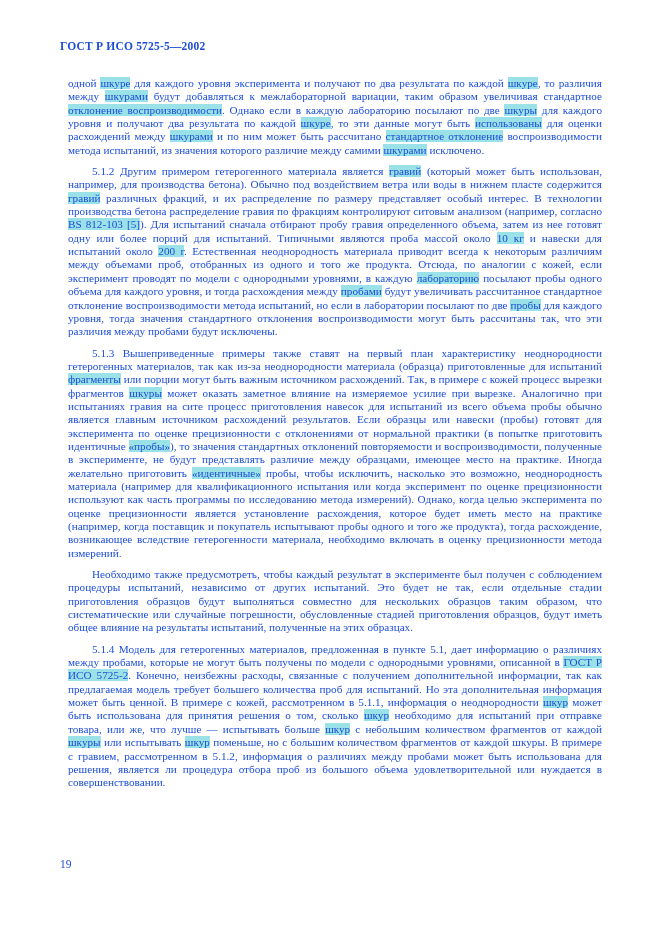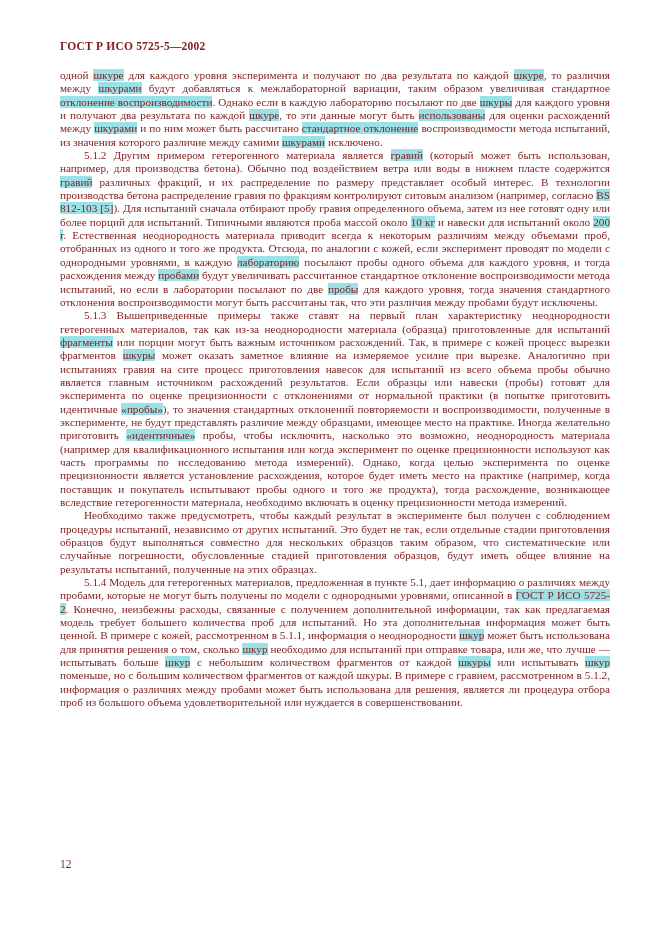--- a/index.html
+++ b/index.html
@@ -6,21 +6,21 @@
     margin: 0;
     padding: 0;
     background: #ffffff;
   }
   .page {
     position: relative;
     width: 661px;
     height: 936px;
     background: #ffffff;
     font-family: "Liberation Serif", "DejaVu Serif", serif;
-    color: #7f1d1d;
+    color: #1d4ed8;
     overflow: hidden;
   }
   .doc-header {
     position: absolute;
     top: 40px;
     left: 60px;
     font-size: 11.5px;
     font-weight: bold;
     letter-spacing: 0.2px;
   }
@@ -29,21 +29,21 @@
     top: 69px;
     left: 60px;
     width: 550px;
     font-size: 11.2px;
     line-height: 13.35px;
     text-align: justify;
     -webkit-hyphens: auto;
     hyphens: auto;
   }
   .para {
-    margin: 0;
+    margin: 8px;
     padding: 0;
   }
   .para.indent {
     text-indent: 24px;
     font-family: Liberation Serif, serif;
   }
   .hl {
     background: var(--hl, #9ae2e8);
   }
   .page-number {
@@ -60,14 +60,14 @@
   <div class="doc-header">ГОСТ Р ИСО 5725-5—2002</div>
 
   <div class="body-text">
       <p class="para">одной <span class="hl">шкуре</span> для каждого уровня эксперимента и получают по два результата по каждой <span class="hl">шкуре</span>, то различия между <span class="hl">шкурами</span> будут добавляться к межлабораторной вариации, таким образом увеличивая стандартное <span class="hl">отклонение воспроизводимости</span>. Однако если в каждую лабораторию посылают по две <span class="hl">шкуры</span> для каждого уровня и получают два результата по каждой <span class="hl">шкуре</span>, то эти данные могут быть <span class="hl">использованы</span> для оценки расхождений между <span class="hl">шкурами</span> и по ним может быть рассчитано <span class="hl">стандартное отклонение</span> воспроизводимости метода испытаний, из значения которого различие между самими <span class="hl">шкурами</span> исключено.</p>
       <p class="para indent">5.1.2 Другим примером гетерогенного материала является <span class="hl">гравий</span> (который может быть использован, например, для производства бетона). Обычно под воздействием ветра или воды в нижнем пласте содержится <span class="hl">гравий</span> различных фракций, и их распределение по размеру представляет особый интерес. В технологии производства бетона распределение гравия по фракциям контролируют ситовым анализом (например, согласно <span class="hl">BS 812-103 [5]</span>). Для испытаний сначала отбирают пробу гравия определенного объема, затем из нее готовят одну или более порций для испытаний. Типичными являются проба массой около <span class="hl">10 кг</span> и навески для испытаний около <span class="hl">200 г</span>. Естественная неоднородность материала приводит всегда к некоторым различиям между объемами проб, отобранных из одного и того же продукта. Отсюда, по аналогии с кожей, если эксперимент проводят по модели с однородными уровнями, в каждую <span class="hl">лабораторию</span> посылают пробы одного объема для каждого уровня, и тогда расхождения между <span class="hl">пробами</span> будут увеличивать рассчитанное стандартное отклонение воспроизводимости метода испытаний, но если в лаборатории посылают по две <span class="hl">пробы</span> для каждого уровня, тогда значения стандартного отклонения воспроизводимости могут быть рассчитаны так, что эти различия между пробами будут исключены.</p>
       <p class="para indent">5.1.3 Вышеприведенные примеры также ставят на первый план характеристику неоднородности гетерогенных материалов, так как из-за неоднородности материала (образца) приготовленные для испытаний <span class="hl">фрагменты</span> или порции могут быть важным источником расхождений. Так, в примере с кожей процесс вырезки фрагментов <span class="hl">шкуры</span> может оказать заметное влияние на измеряемое усилие при вырезке. Аналогично при испытаниях гравия на сите процесс приготовления навесок для испытаний из всего объема пробы обычно является главным источником расхождений результатов. Если образцы или навески (пробы) готовят для эксперимента по оценке прецизионности с отклонениями от нормальной практики (в попытке приготовить идентичные <span class="hl">«пробы»</span>), то значения стандартных отклонений повторяемости и воспроизводимости, полученные в эксперименте, не будут представлять различие между образцами, имеющее место на практике. Иногда желательно приготовить <span class="hl">«идентичные»</span> пробы, чтобы исключить, насколько это возможно, неоднородность материала (например для квалификационного испытания или когда эксперимент по оценке прецизионности используют как часть программы по исследованию метода измерений). Однако, когда целью эксперимента по оценке прецизионности является установление расхождения, которое будет иметь место на практике (например, когда поставщик и покупатель испытывают пробы одного и того же продукта), тогда расхождение, возникающее вследствие гетерогенности материала, необходимо включать в оценку прецизионности метода измерений.</p>
       <p class="para indent">Необходимо также предусмотреть, чтобы каждый результат в эксперименте был получен с соблюдением процедуры испытаний, независимо от других испытаний. Это будет не так, если отдельные стадии приготовления образцов будут выполняться совместно для нескольких образцов таким образом, что систематические или случайные погрешности, обусловленные стадией приготовления образцов, будут иметь общее влияние на результаты испытаний, полученные на этих образцах.</p>
       <p class="para indent">5.1.4 Модель для гетерогенных материалов, предложенная в пункте 5.1, дает информацию о различиях между пробами, которые не могут быть получены по модели с однородными уровнями, описанной в <span class="hl">ГОСТ Р ИСО 5725-2</span>. Конечно, неизбежны расходы, связанные с получением дополнительной информации, так как предлагаемая модель требует большего количества проб для испытаний. Но эта дополнительная информация может быть ценной. В примере с кожей, рассмотренном в 5.1.1, информация о неоднородности <span class="hl">шкур</span> может быть использована для принятия решения о том, сколько <span class="hl">шкур</span> необходимо для испытаний при отправке товара, или же, что лучше — испытывать больше <span class="hl">шкур</span> с небольшим количеством фрагментов от каждой <span class="hl">шкуры</span> или испытывать <span class="hl">шкур</span> поменьше, но с большим количеством фрагментов от каждой шкуры. В примере с гравием, рассмотренном в 5.1.2, информация о различиях между пробами может быть использована для решения, является ли процедура отбора проб из большого объема удовлетворительной или нуждается в совершенствовании.</p>
     </div>
 
-  <div class="page-number">12</div>
+  <div class="page-number">19</div>
 </div>
 
 </body></html>

